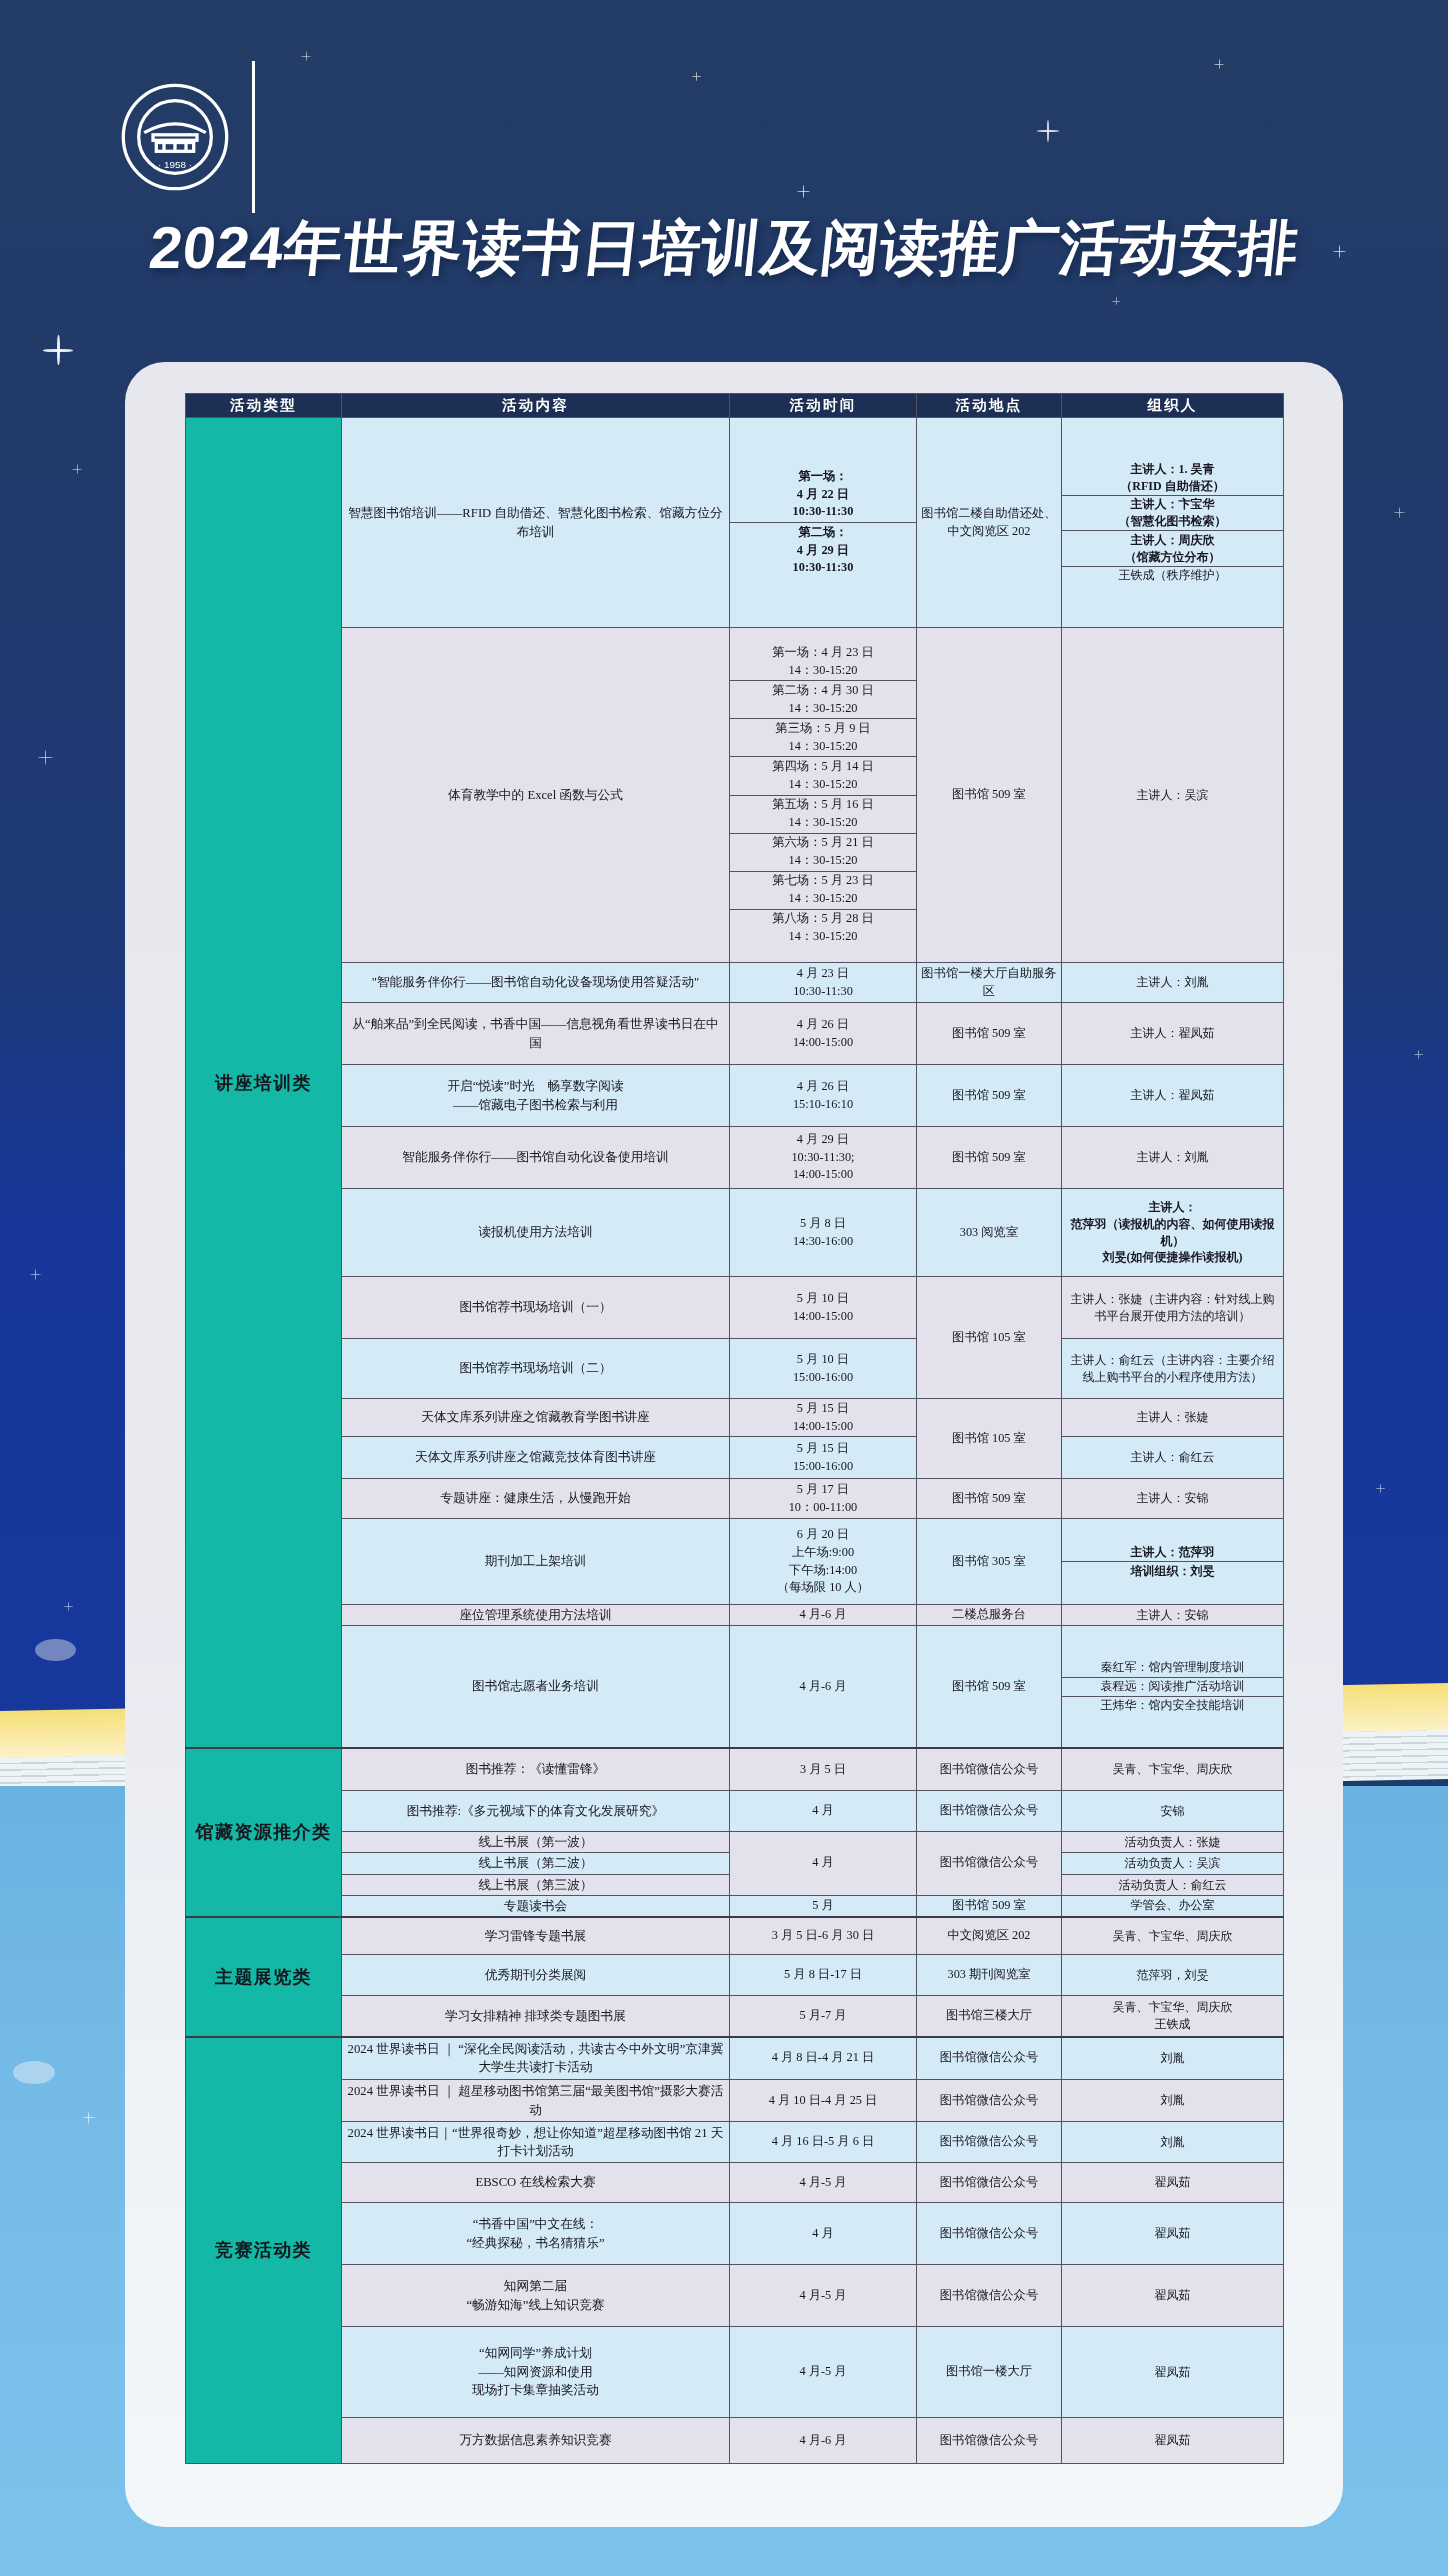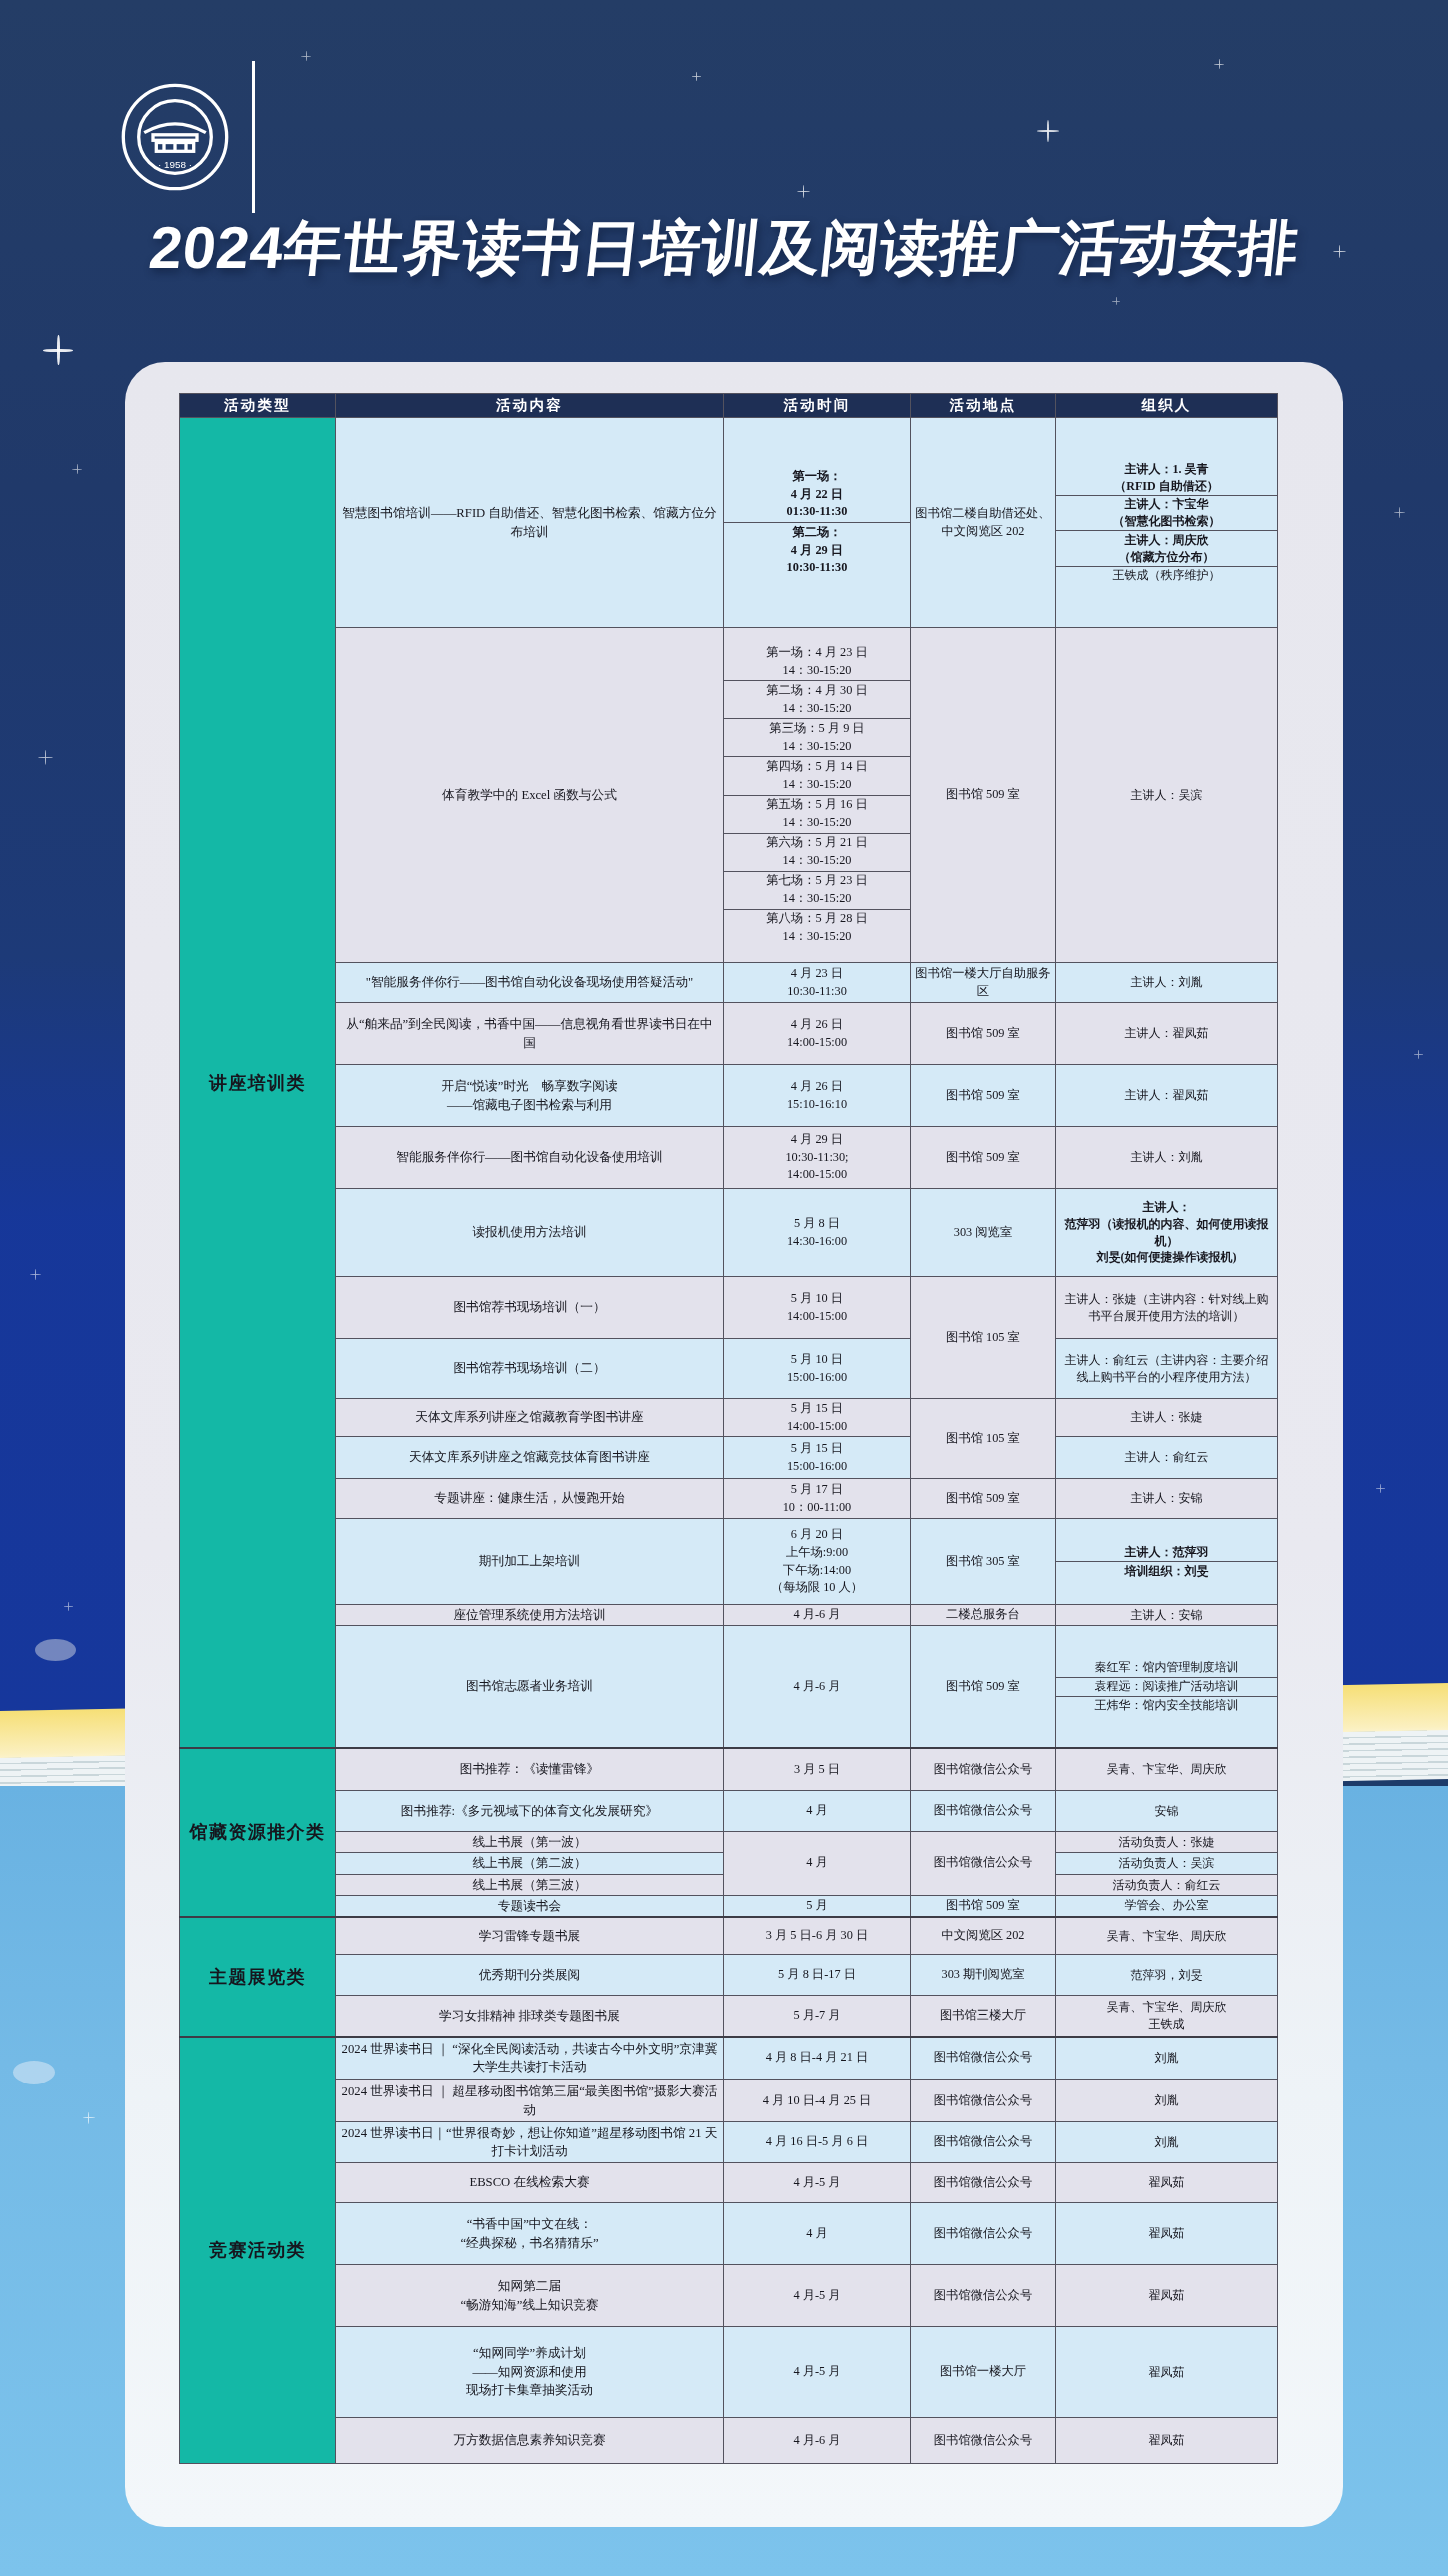--- a/index.html
+++ b/index.html
@@ -40,21 +40,21 @@
     font-family:"Liberation Sans","DejaVu Sans",sans-serif;white-space:nowrap;}
   .brand-divider{width:2.9px;height:152px;background:#fff;margin:0 19px 0 22px;}
   .site-name{color:#fff;font-size:88px;font-weight:900;letter-spacing:4.3px;line-height:1;
     font-family:"Liberation Sans","DejaVu Sans",sans-serif;}
   .poster-title{position:absolute;left:43px;top:209px;width:1362px;text-align:center;
     color:#fff;font-size:59px;font-weight:900;letter-spacing:0.7px;white-space:nowrap;
     transform:skewX(-6deg);
     font-family:"Liberation Sans","DejaVu Sans",sans-serif;
     text-shadow:2.9px 4.3px 8.7px rgba(5,15,40,.45);}
   
-  .sched{position:absolute;left:179px;top:393px;width:1097px;border-collapse:collapse;
+  .sched{position:absolute;left:185px;top:393px;width:1097px;border-collapse:collapse;
     table-layout:fixed;color:#16161e;}
   .sched th,.sched td{border:0.7px solid #53525e;padding:0.7px 4.3px;text-align:center;
     vertical-align:middle;white-space:pre-line;overflow:hidden;}
   .sched{border:1.4px solid #3d3c46;}
   .sched thead th{background:#1e2f55;color:#ffffff;font-weight:bold;font-size:14.5px;
     letter-spacing:2.2px;height:23px;padding:0;}
   .row-blue{background:#d5eaf7;}
   .row-lav{background:#e3e2ec;}
   td.cat{background:#14b8a6;font-weight:bold;font-size:18px;letter-spacing:1.4px;}
   td.cell-content{font-size:12.7px;line-height:1.45;}
@@ -136,21 +136,21 @@
       <th>活动地点</th>
       <th>组织人</th>
     </tr>
   </thead>
   <tbody id="sched-body">
       <tr class="row-blue" style="height: 210px;">
         <td class="cat" rowspan="15">讲座培训类</td>
         <td class="cell-content">智慧图书馆培训——RFID 自助借还、智慧化图书检索、馆藏方位分布培训</td>
         <td class="cell-time nopad"><div class="stack"><div class="bold" style="flex: 2.5 1 0px;">第一场：
 4 月 22 日
-01:30-11:30</div><div class="bold" style="flex: 1 1 0px;">第二场：
+10:30-11:30</div><div class="bold" style="flex: 1 1 0px;">第二场：
 4 月 29 日
 10:30-11:30</div></div></td>
         <td class="cell-loc">图书馆二楼自助借还处、中文阅览区 202</td>
         <td class="cell-org nopad"><div class="stack"><div class="bold">主讲人：1. 吴青
 （RFID 自助借还）</div><div class="bold">主讲人：卞宝华
 （智慧化图书检索）</div><div class="bold">主讲人：周庆欣
 （馆藏方位分布）</div><div>王铁成（秩序维护）</div></div></td>
       </tr>
       <tr class="row-lav" style="height: 335px;">
         <td class="cell-content">体育教学中的 Excel 函数与公式</td>

